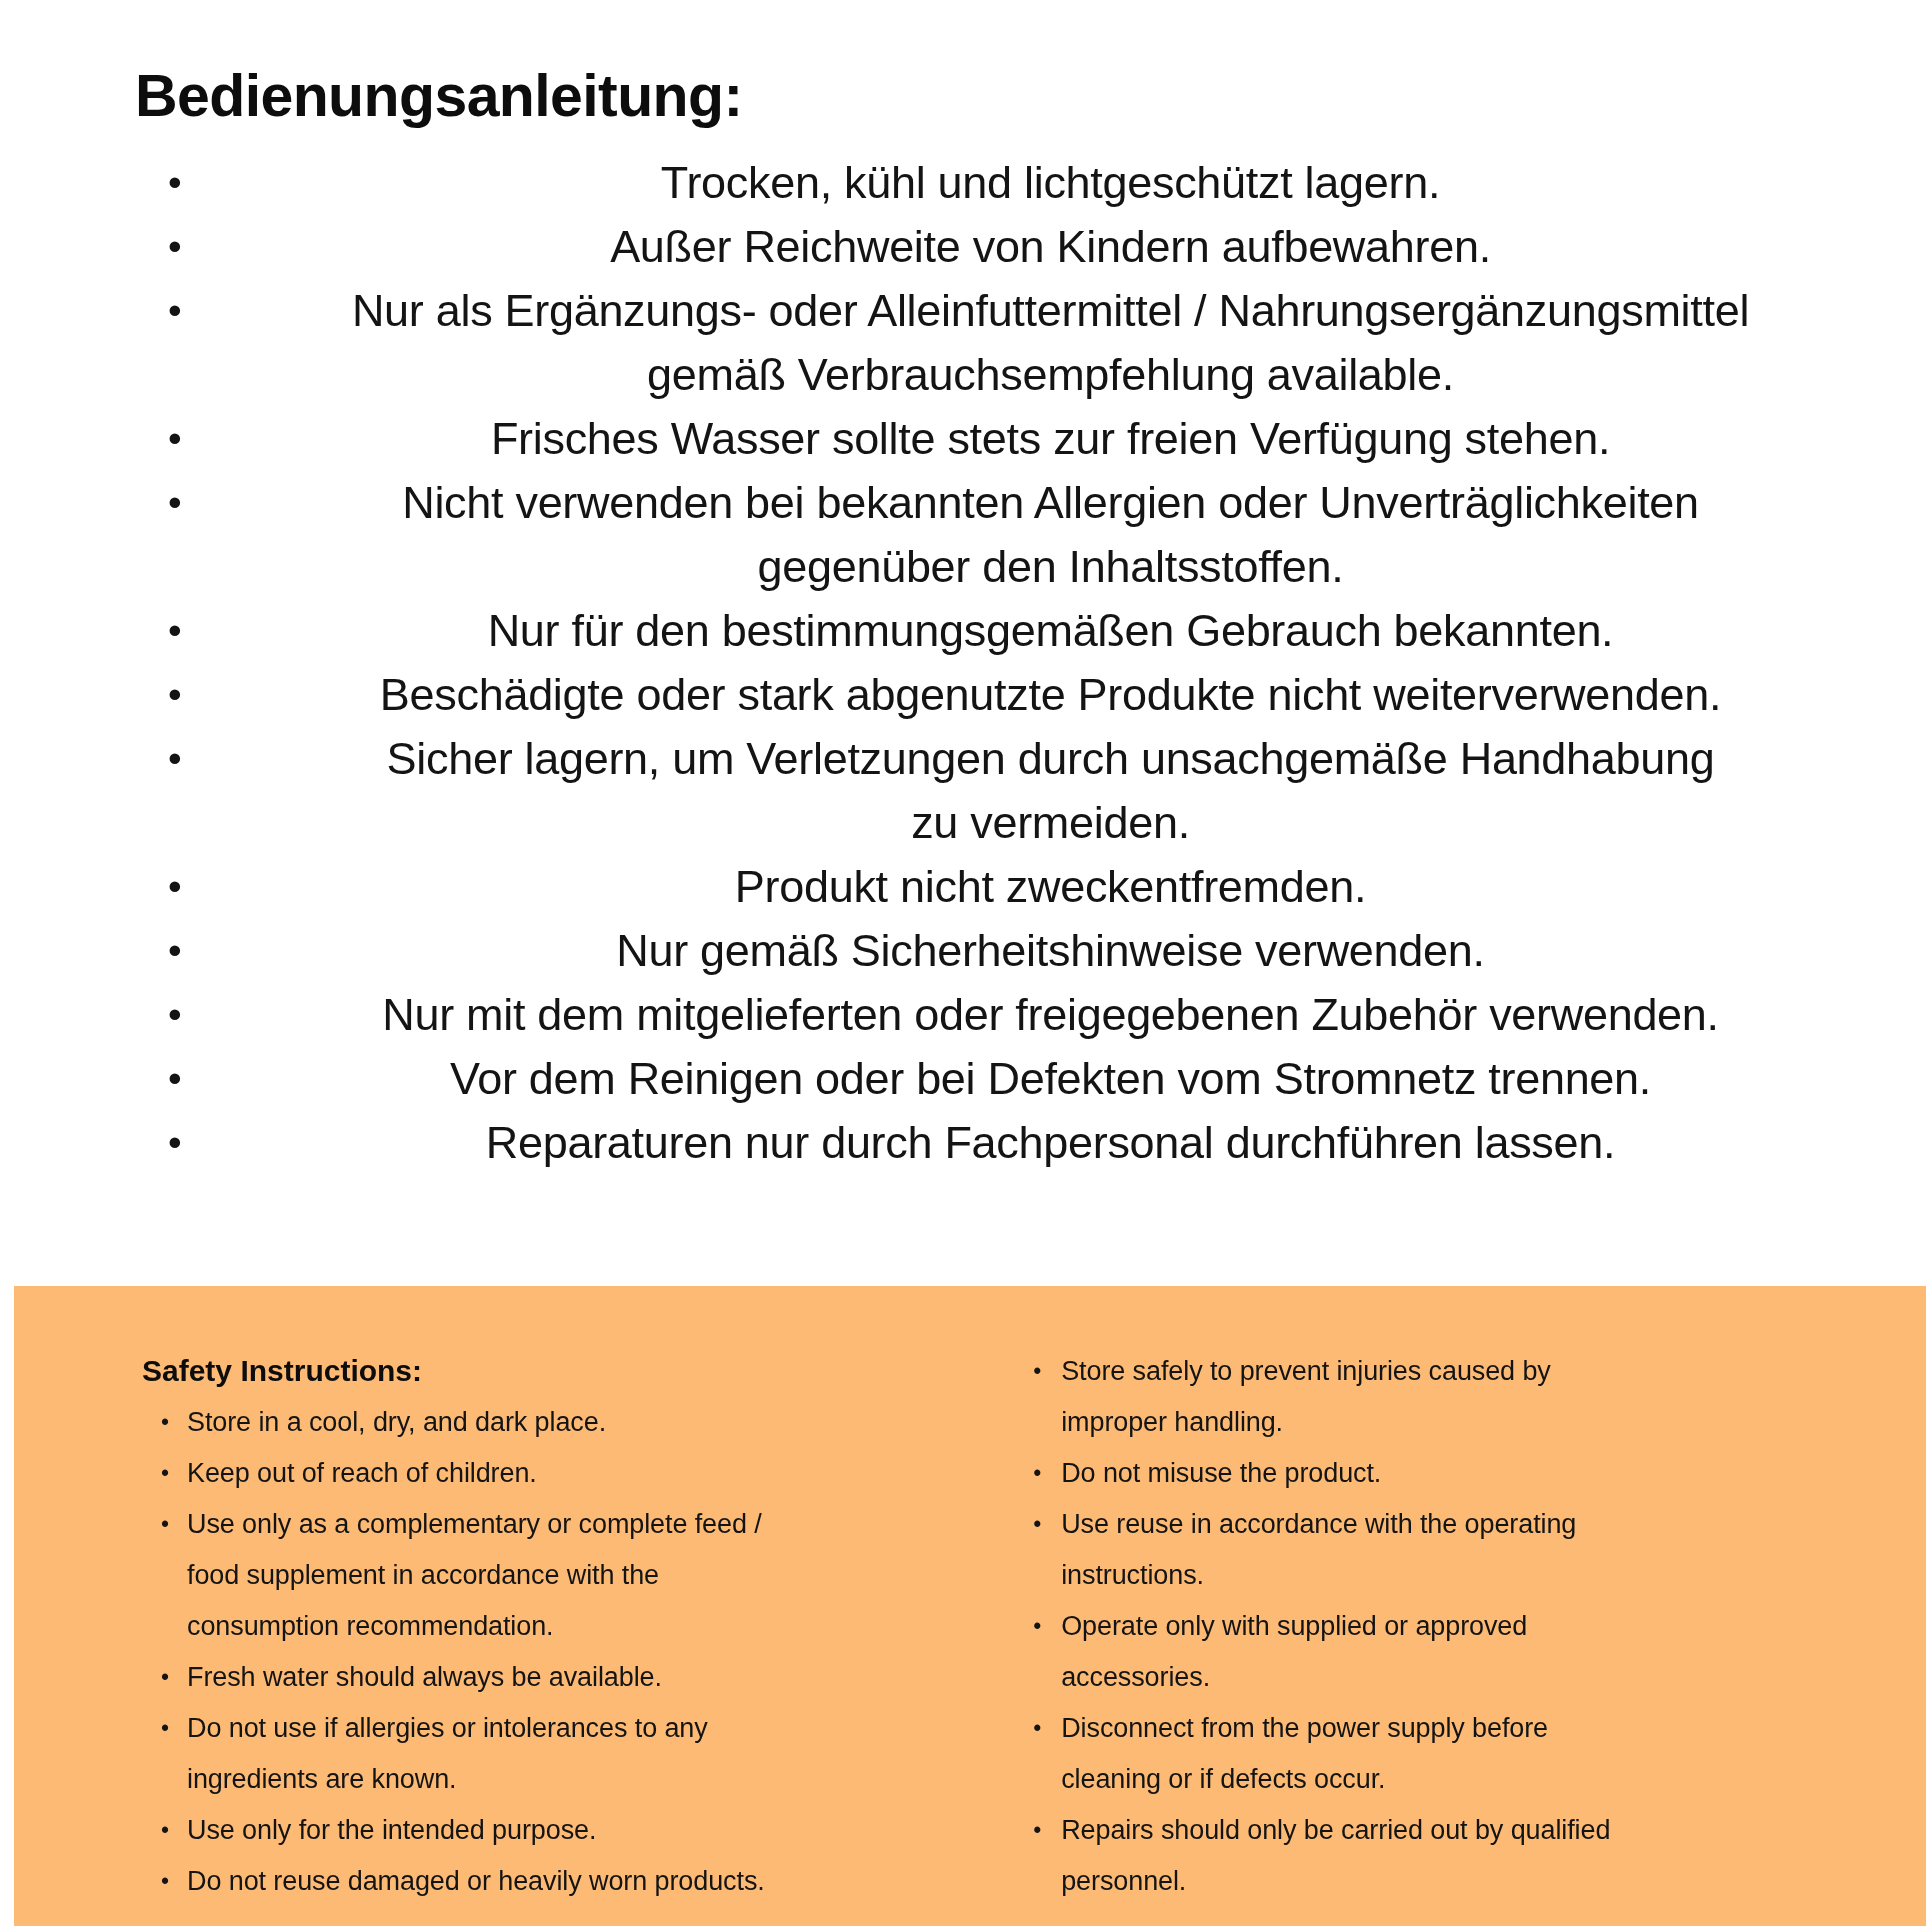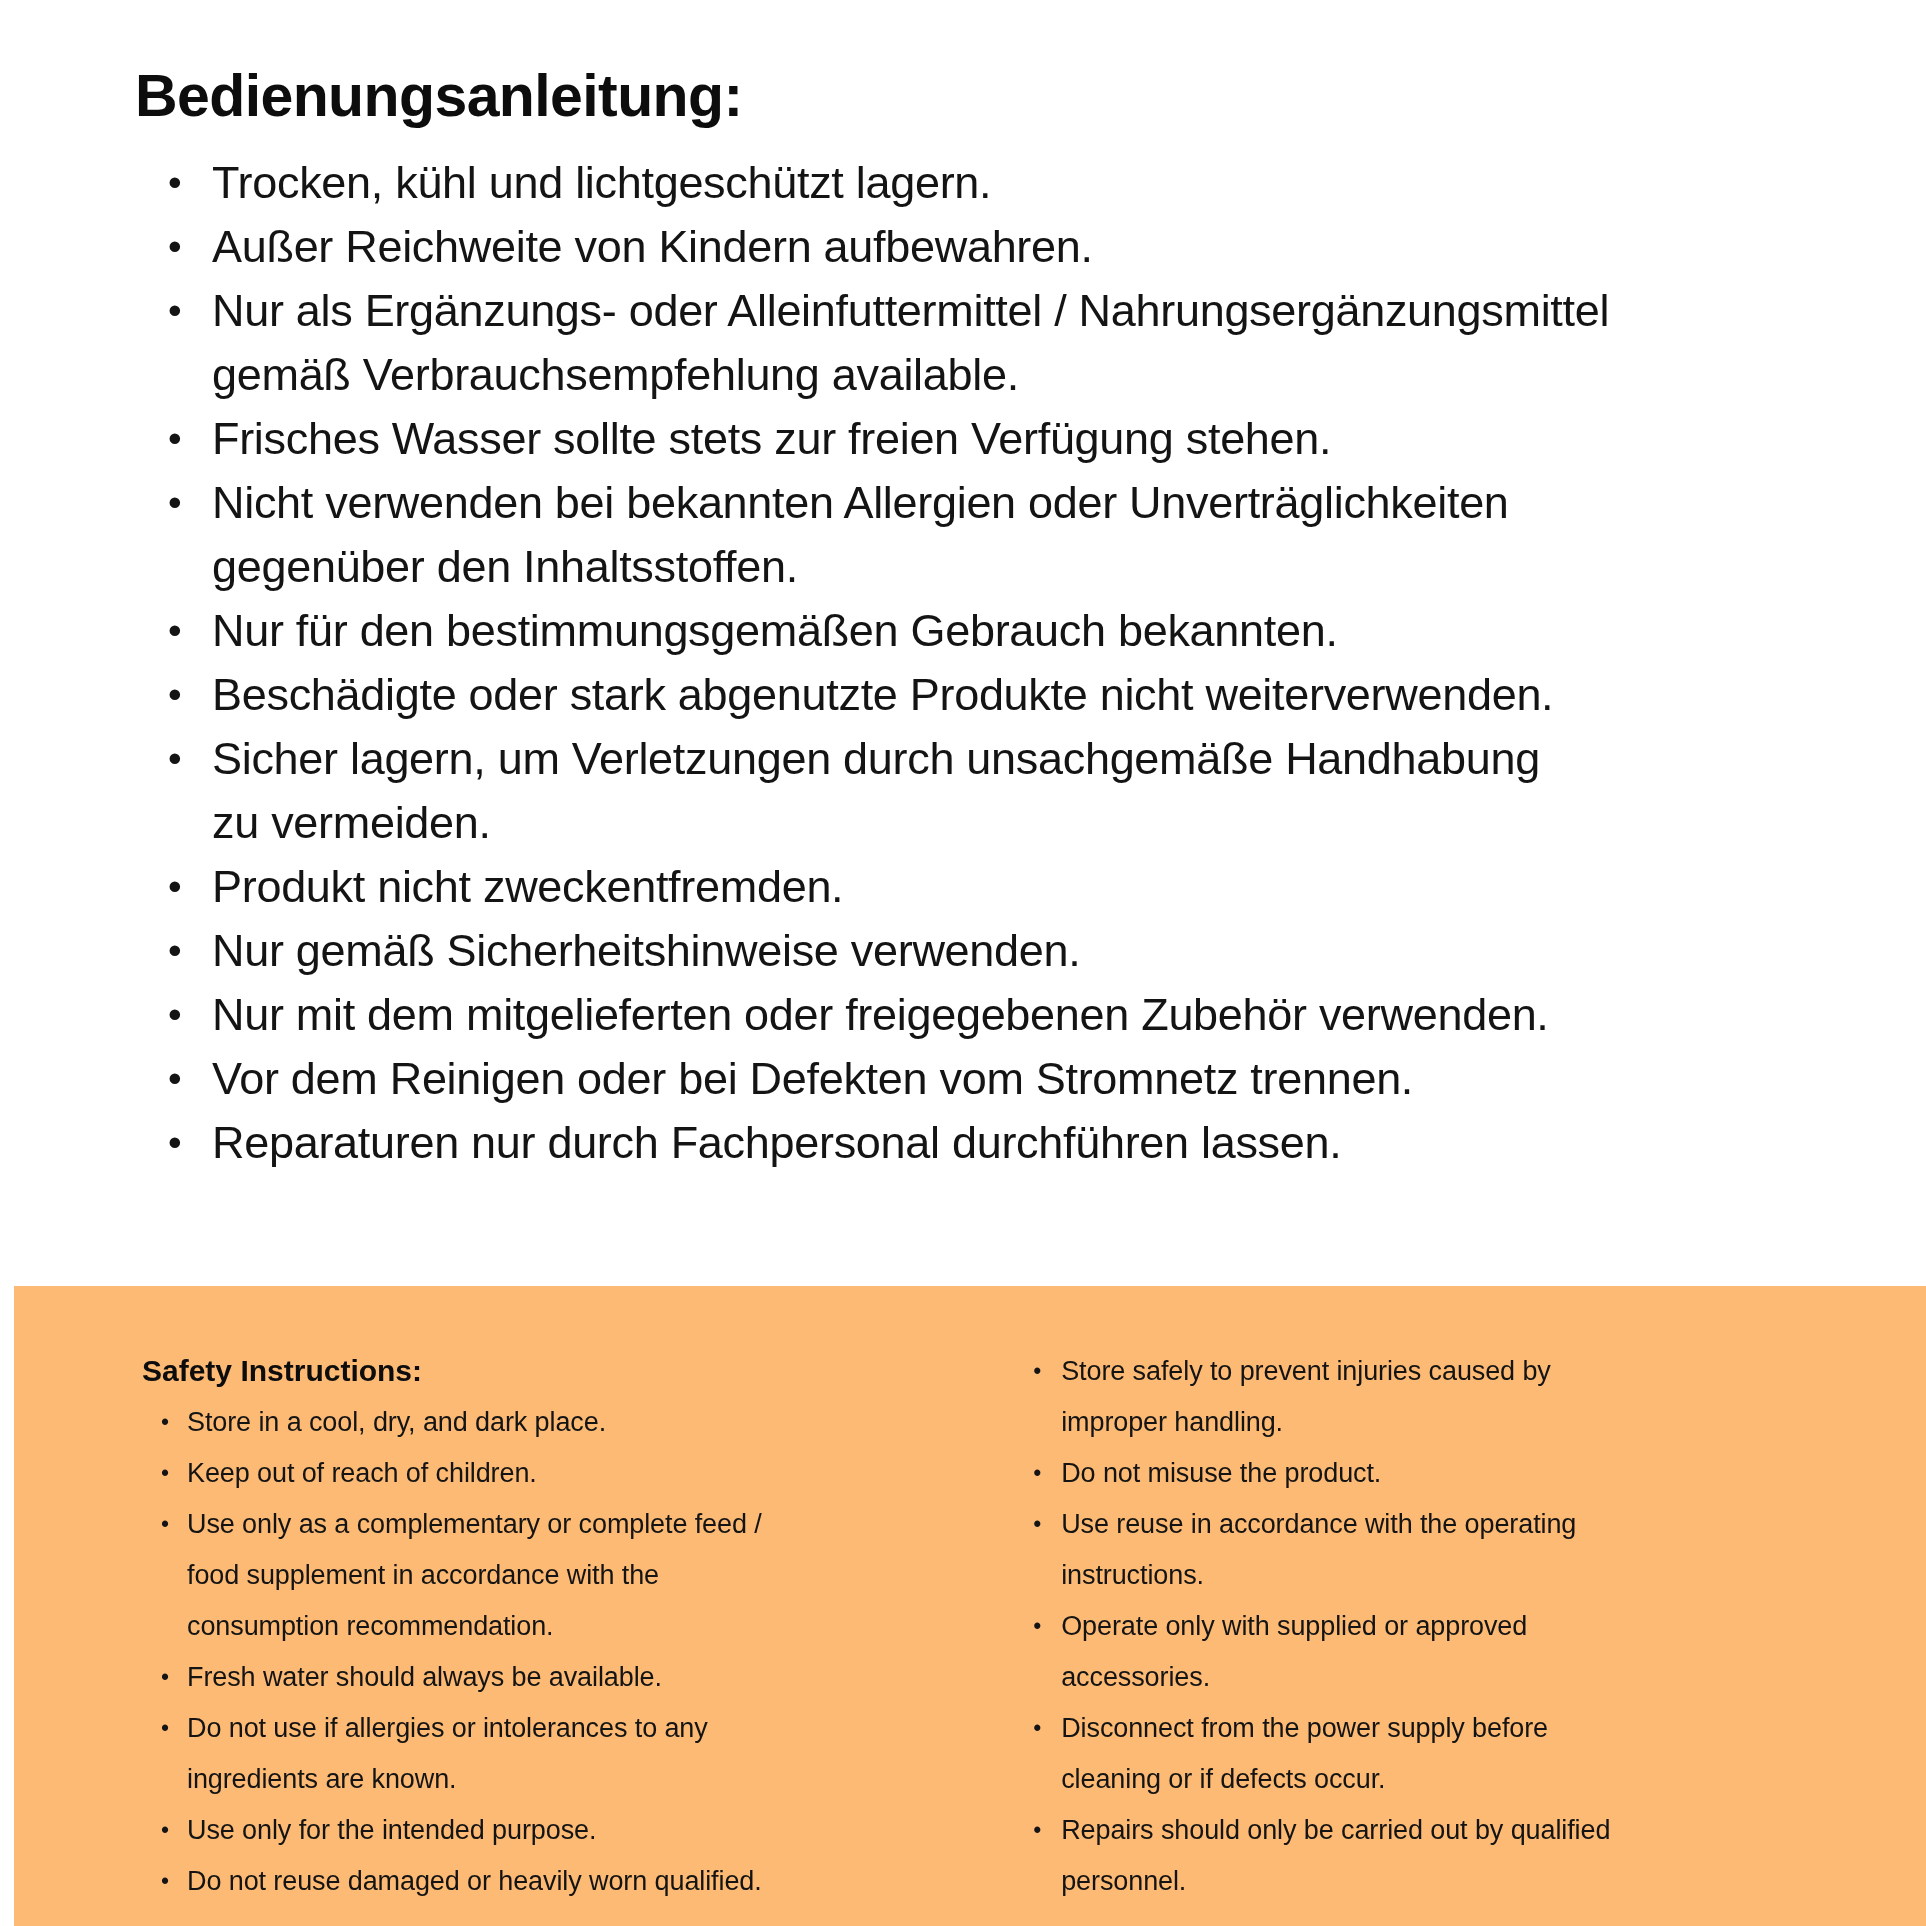--- a/index.html
+++ b/index.html
@@ -52,20 +52,21 @@
     align-items: flex-start;
     white-space: pre-line;
   }
   .de-list .bullet {
     flex: 0 0 44px;
     font-size: 39px;
     line-height: 64px;
   }
   .de-list .txt {
     flex: 1 1 auto;
+    text-align: center;
   }
 
   
   .en-section {
     position: absolute;
     left: 14px;
     top: 1286px;
     width: 1926px;
     height: 640px;
     background: #fdba74;
@@ -152,21 +153,21 @@
       <ul class="en-list">
         <li><span class="bullet">•</span><span class="txt">Store in a cool, dry, and dark place.</span></li>
         <li><span class="bullet">•</span><span class="txt">Keep out of reach of children.</span></li>
         <li><span class="bullet">•</span><span class="txt">Use only as a complementary or complete feed /
 food supplement in accordance with the
 consumption recommendation.</span></li>
         <li><span class="bullet">•</span><span class="txt">Fresh water should always be available.</span></li>
         <li><span class="bullet">•</span><span class="txt">Do not use if allergies or intolerances to any
 ingredients are known.</span></li>
         <li><span class="bullet">•</span><span class="txt">Use only for the intended purpose.</span></li>
-        <li><span class="bullet">•</span><span class="txt">Do not reuse damaged or heavily worn qualified.</span></li>
+        <li><span class="bullet">•</span><span class="txt">Do not reuse damaged or heavily worn products.</span></li>
       </ul>
     </div>
 
     <div class="en-col-right">
       <ul class="en-list">
         <li><span class="bullet">•</span><span class="txt">Store safely to prevent injuries caused by
 improper handling.</span></li>
         <li><span class="bullet">•</span><span class="txt">Do not misuse the product.</span></li>
         <li><span class="bullet">•</span><span class="txt">Use reuse in accordance with the operating
 instructions.</span></li>

